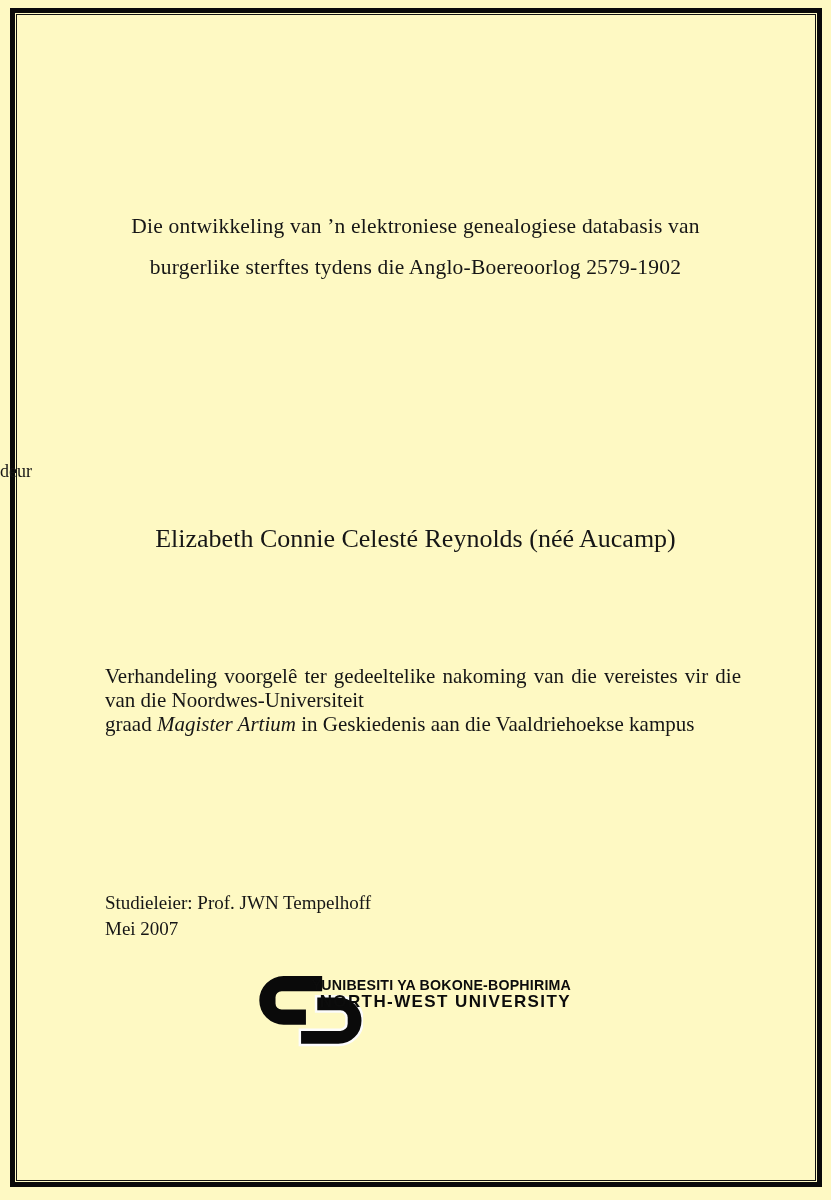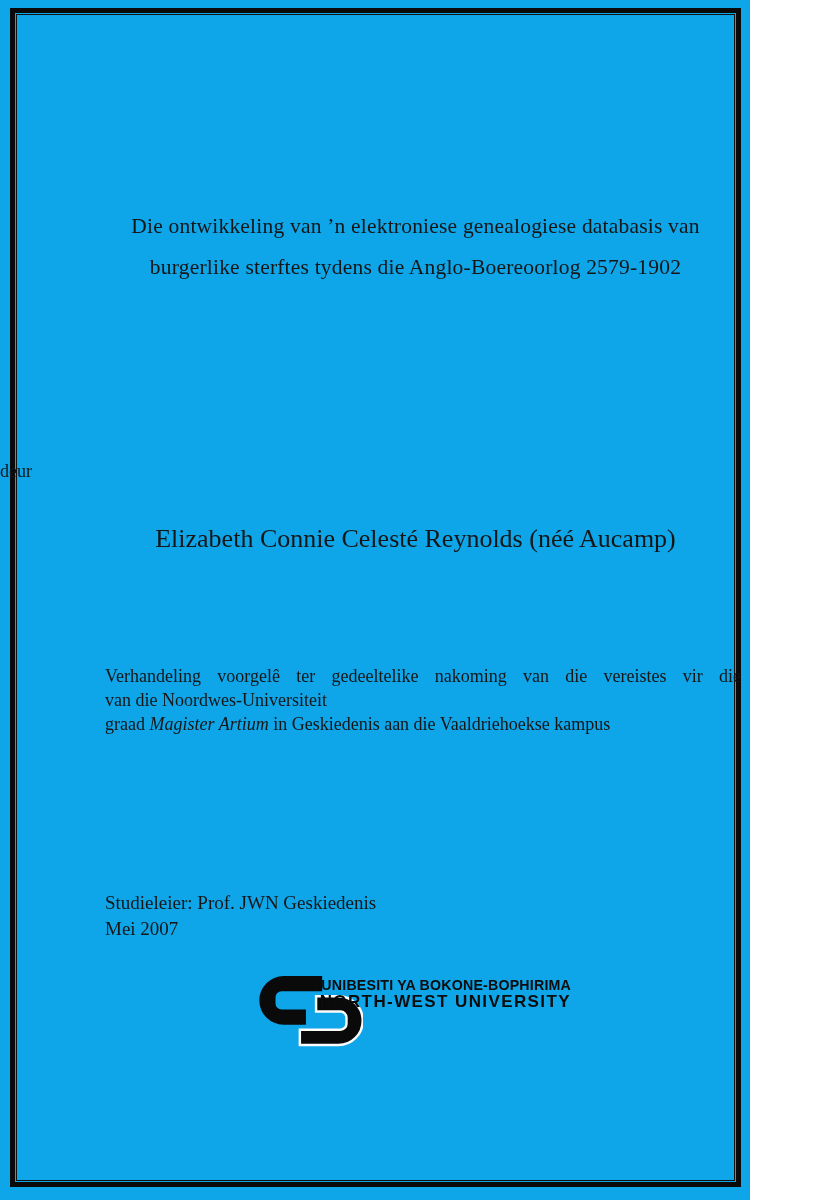--- a/index.html
+++ b/index.html
@@ -2,23 +2,23 @@
 <html><head>
 <meta charset="utf-8">
 <style>
   html, body {
     margin: 0;
     padding: 0;
     background: #ffffff;
   }
   .page {
     position: relative;
-    width: 750px;
+    width: 831px;
     height: 1200px;
-    background: #0ea5e9;
+    background: #fef9c3;
     overflow: hidden;
     font-family: "Liberation Serif", "DejaVu Serif", serif;
     color: #161616;
   }
   
   .frame-outer {
     position: absolute;
     top: 8px; left: 10px; right: 9px; bottom: 13px;
     border: 5px solid #0a0a0a;
   }
@@ -51,21 +51,21 @@
     left: 0;
     width: 831px;
     text-align: center;
     font-size: 26px;
   }
   .degree-statement {
     position: absolute;
     top: 664px;
     left: 105px;
     width: 636px;
-    font-size: 18px;
+    font-size: 21px;
     line-height: 24px;
   }
   .degree-statement .line-just {
     text-align: justify;
     text-align-last: justify;
   }
   .degree-statement span { white-space: pre-wrap; }
   .italic { font-style: italic; }
   .supervisor-block {
     position: absolute;
@@ -122,21 +122,21 @@
 
   <div class="author-name">Elizabeth Connie Celesté Reynolds (néé Aucamp)</div>
 
   <div class="degree-statement">
     <div class="line-just">Verhandeling voorgelê ter gedeeltelike nakoming van die vereistes vir die</div>
     <div>van die Noordwes-Universiteit</div>
     <div><span>graad </span><span class="italic">Magister Artium</span><span> in Geskiedenis aan die Vaaldriehoekse kampus</span></div>
   </div>
 
   <div class="supervisor-block">
-    <div>Studieleier: Prof. JWN Geskiedenis</div>
+    <div>Studieleier: Prof. JWN Tempelhoff</div>
     <div>Mei 2007</div>
   </div>
 
   <div class="logo-block">
     <svg class="logo-mark" viewBox="0 0 102 72" xmlns="http://www.w3.org/2000/svg">
 
       <path fill="#0a0a0a" d="M 24 2 L 62 2 L 62 17 L 22 17 A 6 6 0 0 0 16 23 L 16 29
                A 6 6 0 0 0 22 35 L 46 35 L 46 50 L 24 50
                A 24 24 0 0 1 0 26 A 24 24 0 0 1 24 2 Z"></path>
 

